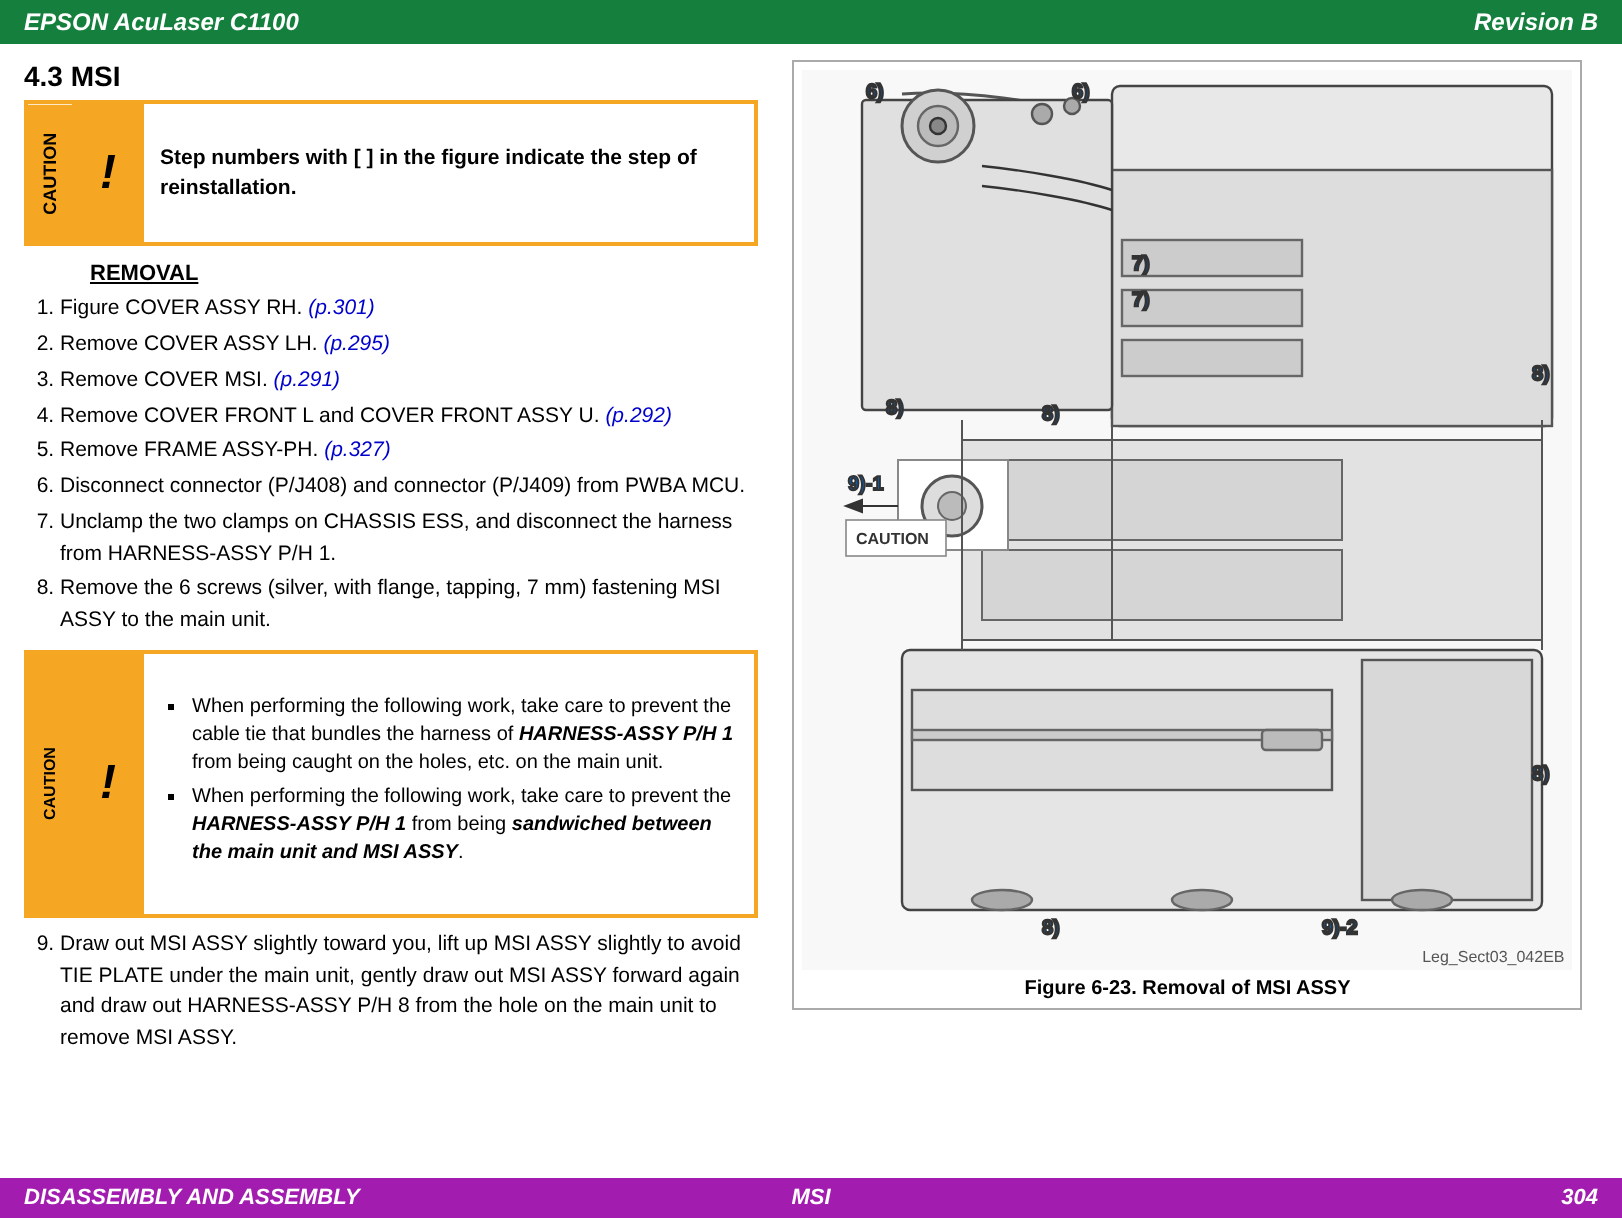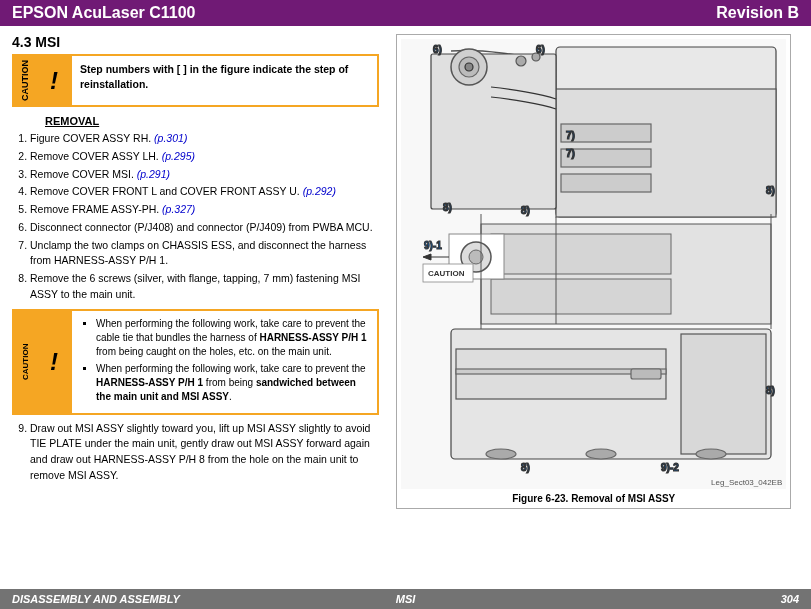--- a/index.html
+++ b/index.html
@@ -8,37 +8,38 @@
       height: 609px;
       font-family: Arial, Helvetica, sans-serif;
       font-size: 11px;
       background: #fff;
       overflow: hidden;
       position: relative;
     }
 
     
     .header {
-      background: #701a75;
+      background: #15803d;
       color: #fff;
       display: flex;
       justify-content: space-between;
       align-items: center;
       padding: 4px 12px;
-      font-size: 16px;
-      font-weight: bold;
+      font-size: 12px;
+      font-weight: bold;
+      font-style: italic;
     }
 
     
     .footer {
       position: absolute;
       bottom: 0;
       left: 0;
       right: 0;
-      background: #737373;
+      background: #a21caf;
       color: #fff;
       display: flex;
       justify-content: space-between;
       align-items: center;
       padding: 4px 12px;
       font-size: 11px;
       font-weight: bold;
       font-style: italic;
     }
     .footer-center {
@@ -116,21 +117,21 @@
     }
 
     .caution-exclamation {
       font-size: 24px;
       font-weight: bold;
       color: #000;
       font-style: italic;
     }
 
     .caution-text {
-      padding: 6px 8px;
+      padding: 20px 8px;
       font-size: 10.5px;
       line-height: 1.4;
     }
 
     .caution-text strong {
       font-weight: bold;
     }
 
     
     .removal-heading {
@@ -173,20 +174,21 @@
       font-size: 10px;
       line-height: 1.4;
     }
 
     .caution-bullet-list li {
       margin-bottom: 3px;
     }
 
     .caution-bullet-list strong {
       font-weight: bold;
+      font-style: italic;
     }
 
     
     .figure-container {
       border: 1px solid #aaa;
       padding: 4px;
       margin-bottom: 6px;
       width: 395px;
       position: relative;
     }

